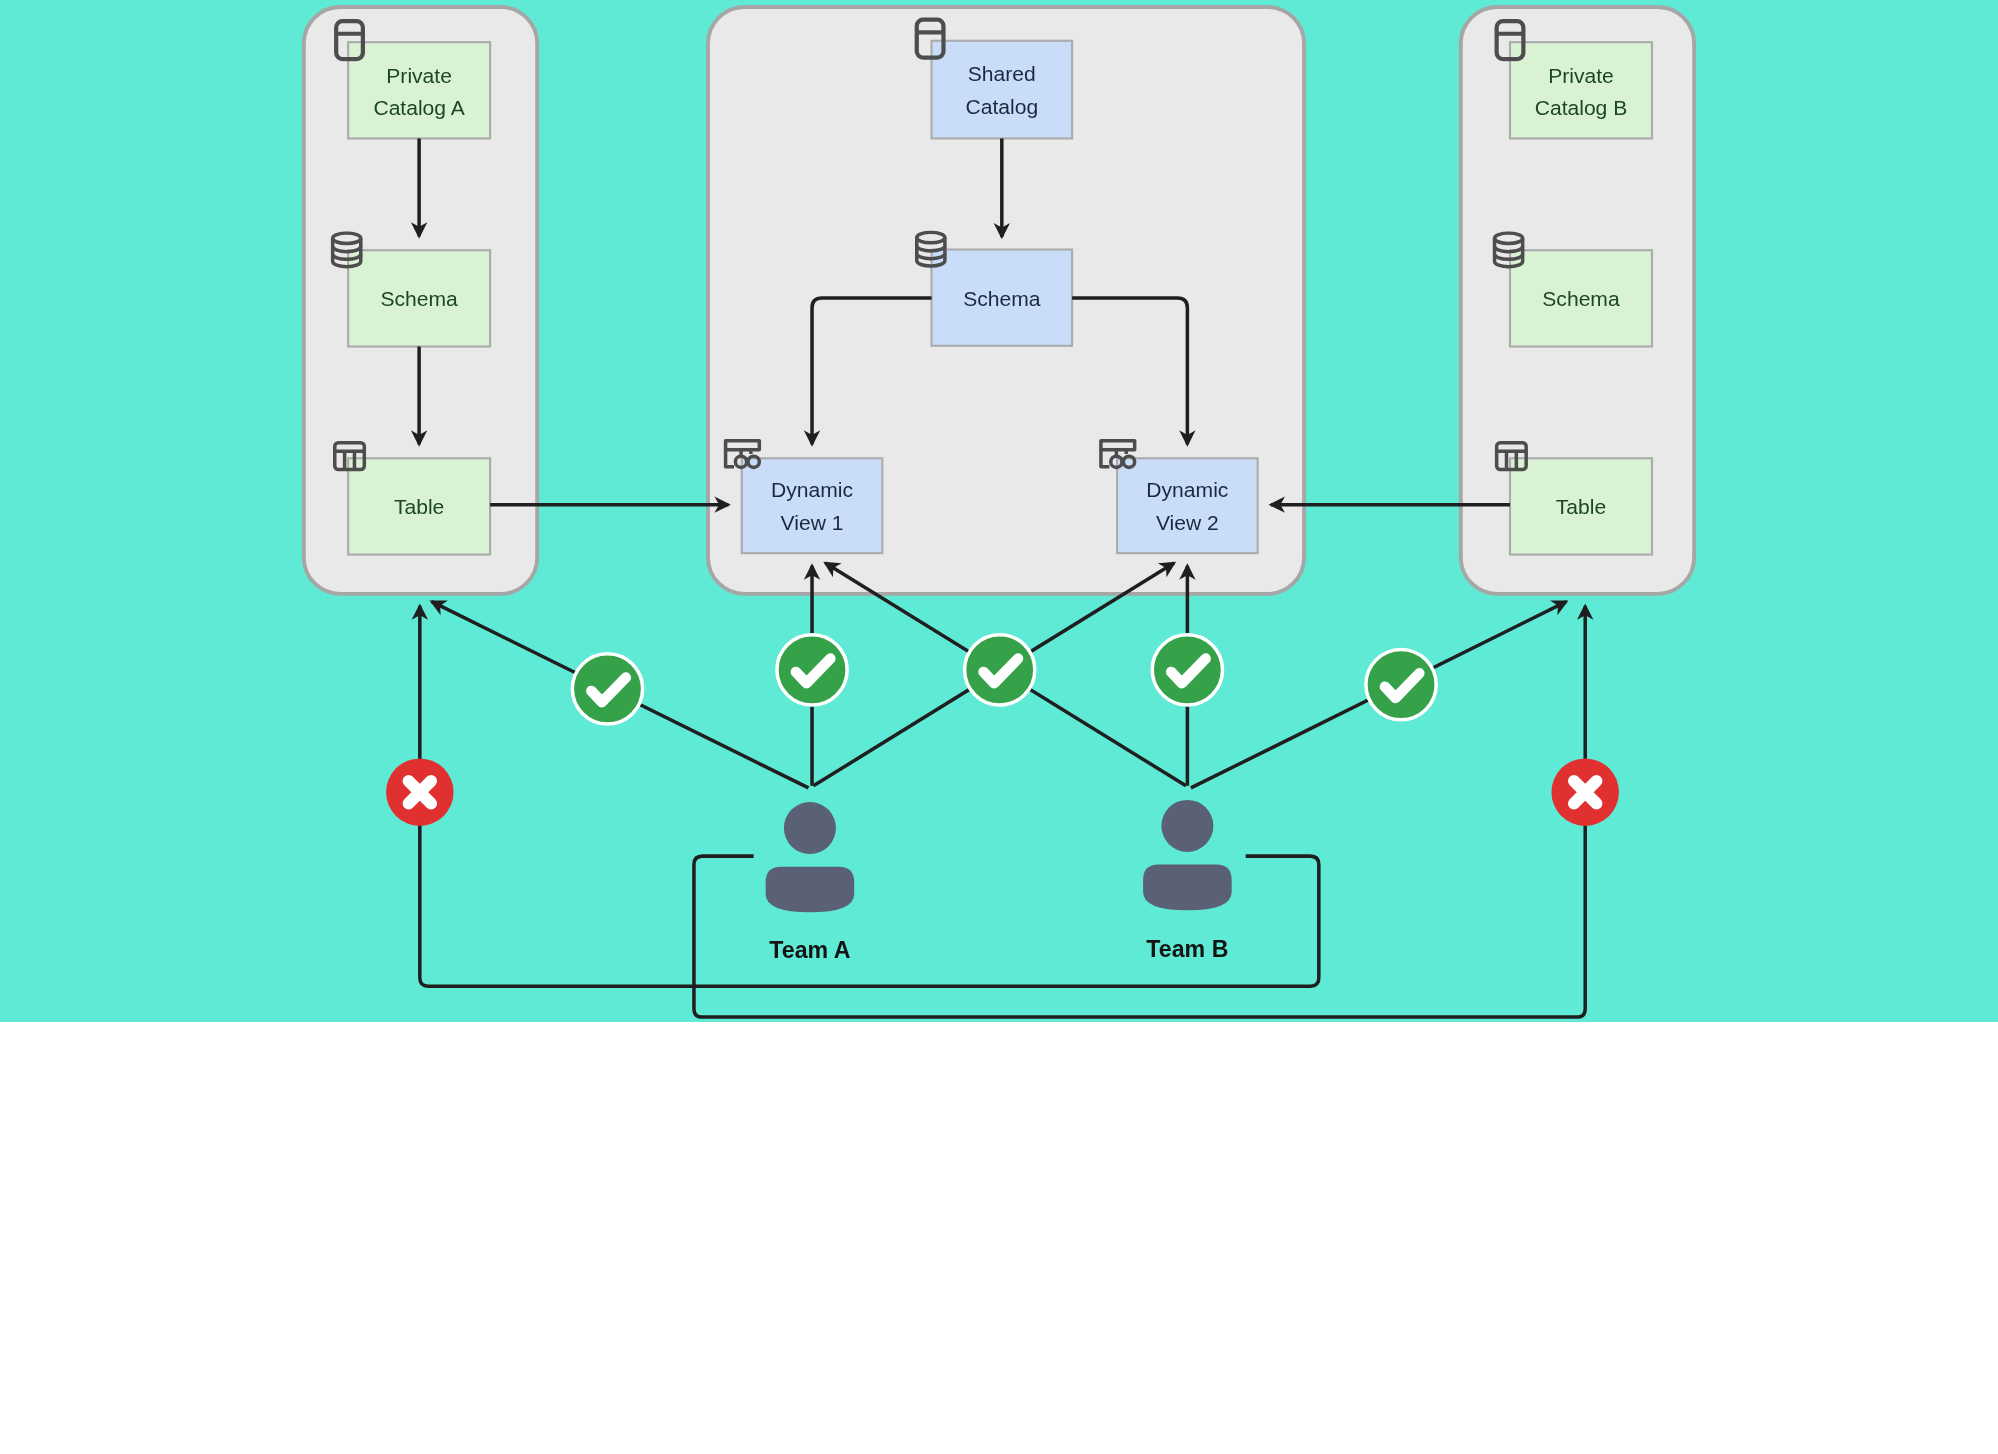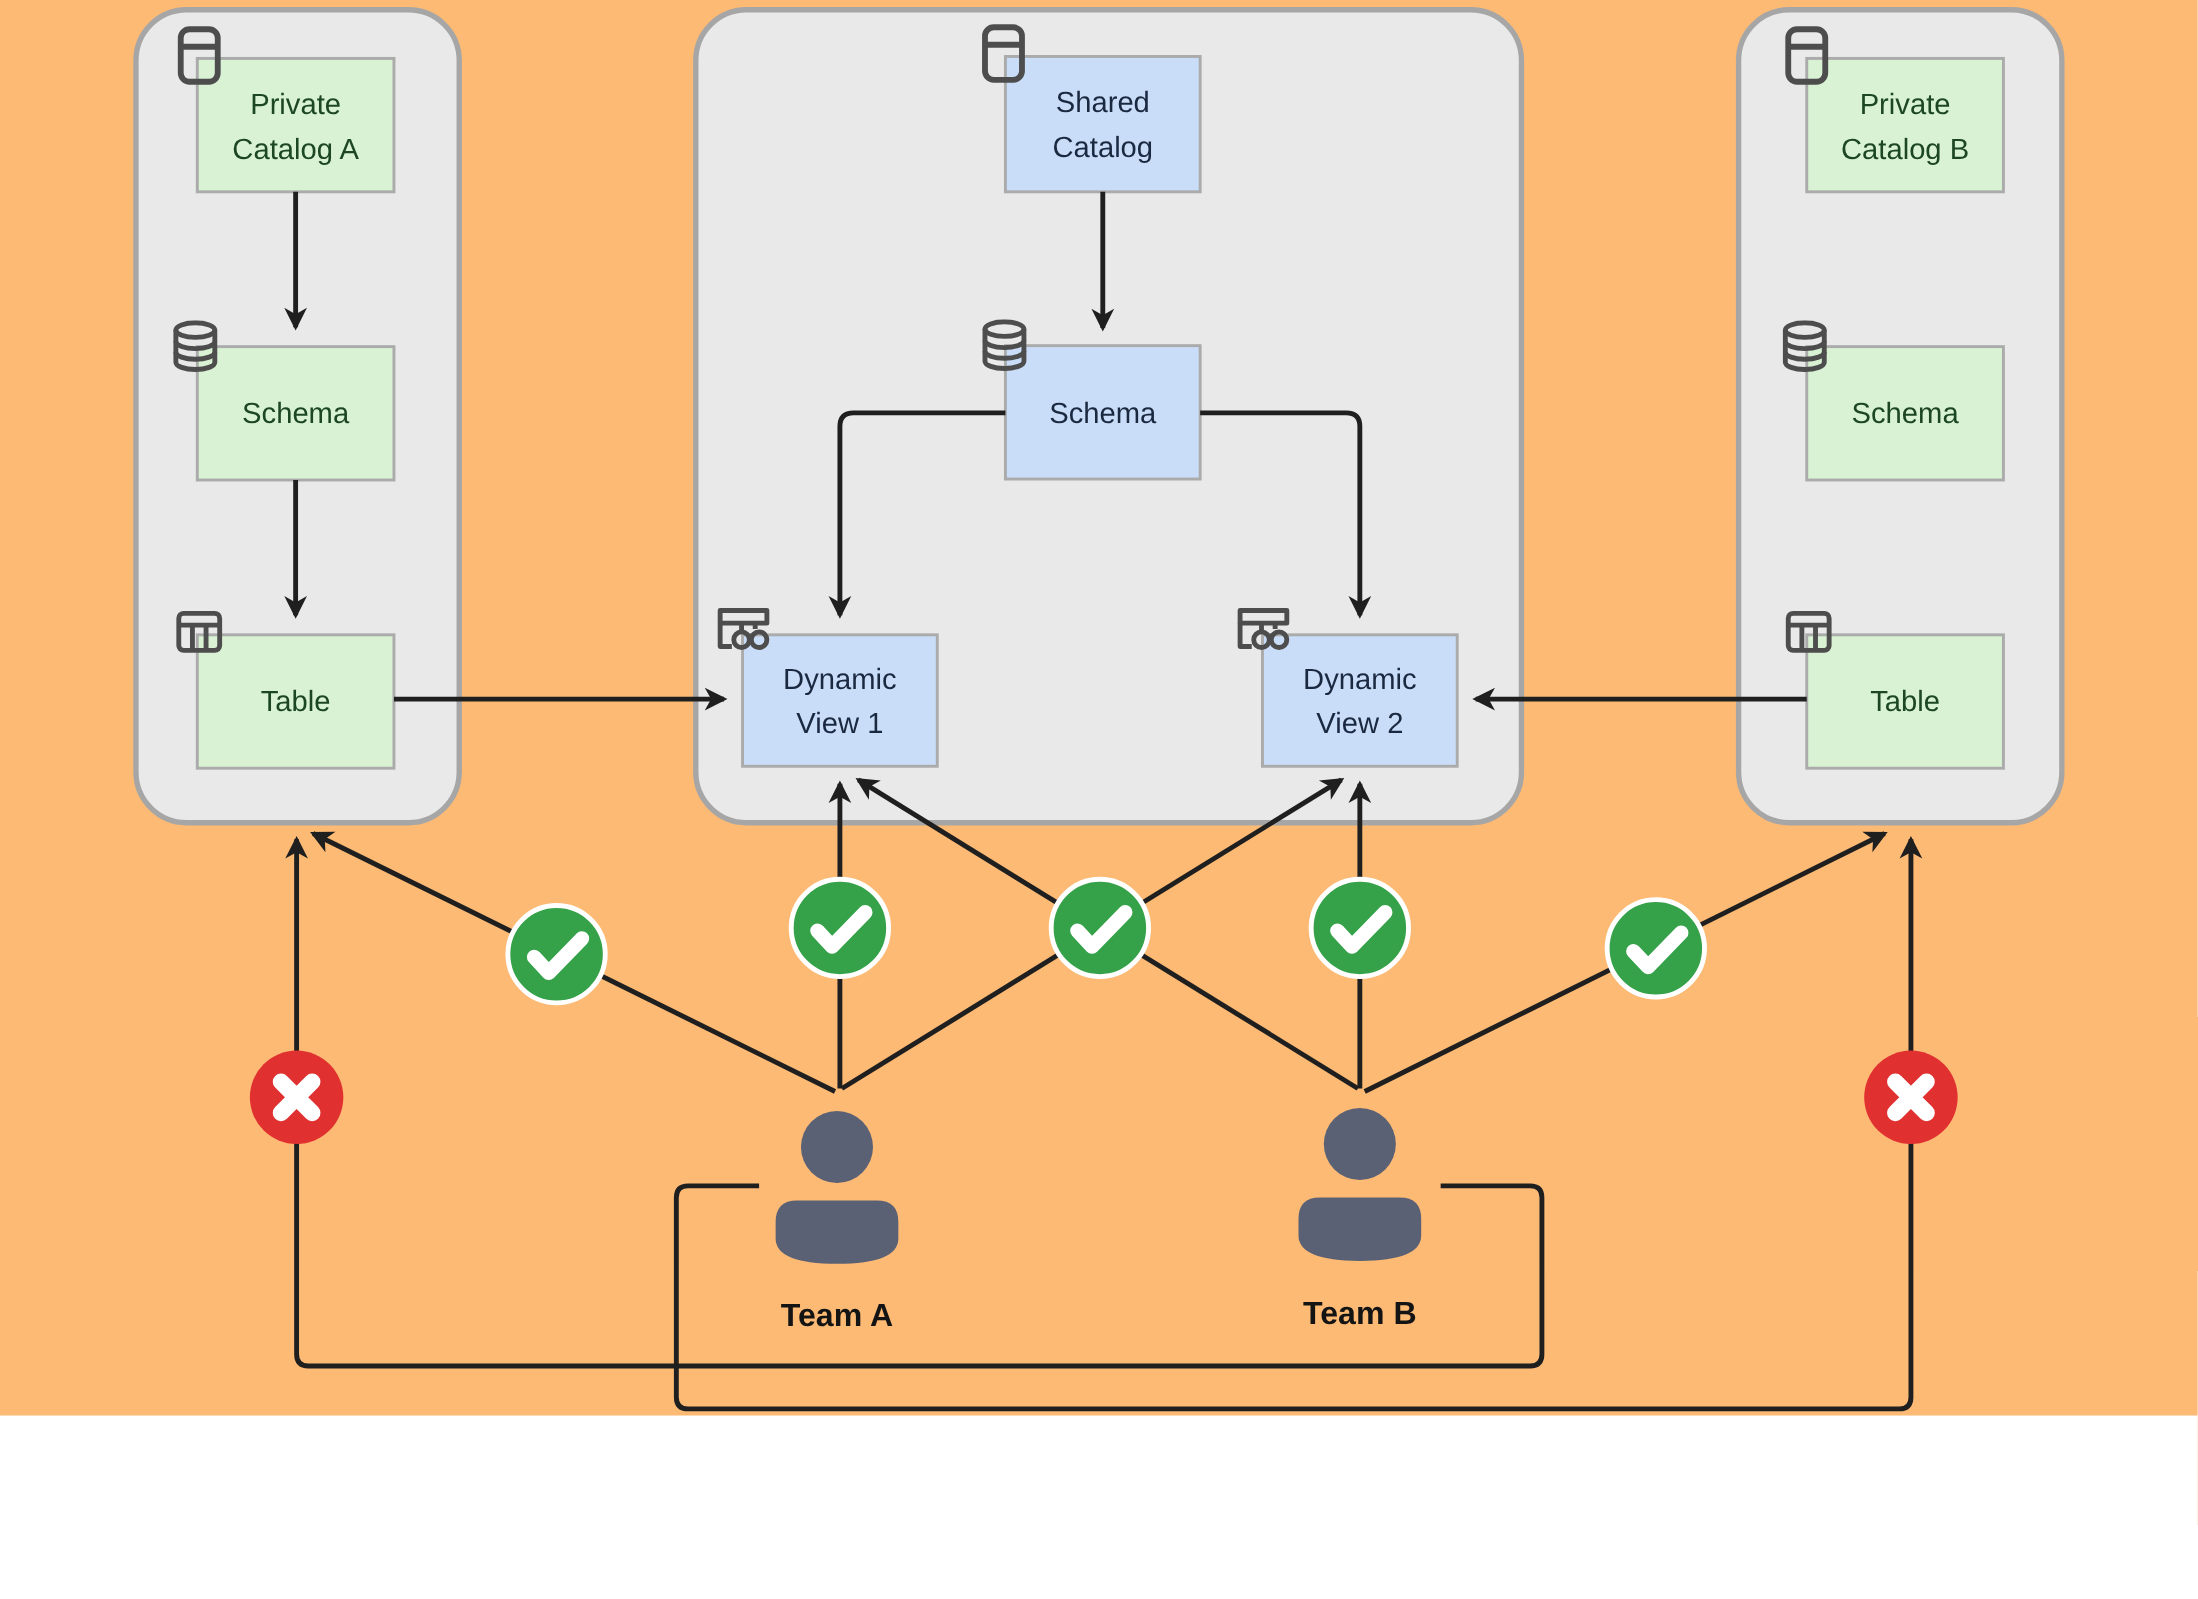--- a/index.html
+++ b/index.html
@@ -1,20 +1,20 @@
 <!DOCTYPE html>
 <html><head>
 <meta charset="utf-8">
 <style>
   html, body { margin: 0; padding: 0; background: #ffffff; }
   .stage {
     position: relative;
     width: 1998px;
-    height: 1287px;
-    background: #fdba74;
+    height: 1022px;
+    background: #5eead4;
     font-family: "Liberation Sans", "DejaVu Sans", sans-serif;
   }
   .stage svg { display: block; width: 100%; height: 100%; }
   text { font-family: "Liberation Sans", "DejaVu Sans", sans-serif; }
   .node-label { font-size: 30px; }
   .team-label { font-size: 33px; font-weight: 700; }
 </style>
 </head>
 <body>
 

